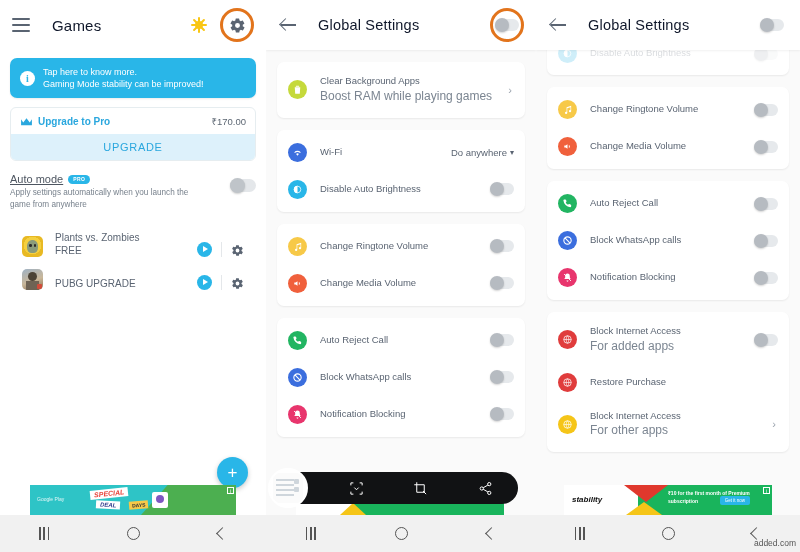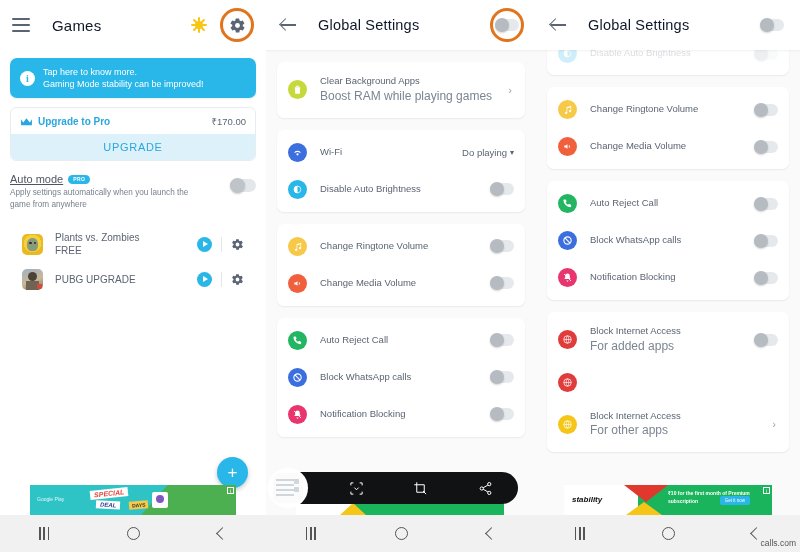--- a/index.html
+++ b/index.html
@@ -93,21 +93,21 @@
   .toggle {
     width:26px; height:13px; border-radius:7px; background:#e4e7ea; position:relative; flex:0 0 26px;
     margin-top:6px; cursor:pointer;
   }
   .toggle .knob {
     position:absolute; left:0; top:-1px; width:15px; height:15px; border-radius:50%;
     background:#bfc4c9; box-shadow:0 1px 2px rgba(0,0,0,.2);
   }
 
   .game-list { margin-top:14px; }
-  .game-row { display:flex; align-items:center; padding:6px 12px; }
+  .game-row { display:flex; align-items:flex-end; padding:6px 12px; }
   .game-icon { width:21px; height:21px; border-radius:5px; flex:0 0 21px; overflow:hidden; position:relative; }
   .game-name { margin-left:12px; flex:1; font-size:10px; color:#5a6472; line-height:1.3; }
   .game-name .sub { display:block; font-size:10px; color:#5a6472; }
   .play-btn { width:15px; height:15px; border-radius:50%; background:#29b6e8; position:relative; cursor:pointer; }
   .play-btn::after {
     content:""; position:absolute; left:5.5px; top:4px;
     border-left:5px solid #fff; border-top:3.5px solid transparent; border-bottom:3.5px solid transparent;
   }
   .divider-v { width:1px; height:15px; background:#e4e7ea; margin:0 9px; }
   svg.gear-sm { width:13px; height:13px; fill:#5a6472; }
@@ -381,21 +381,21 @@
             <span class="icon-glyph">
                 <svg viewBox="0 0 24 24">
                   <path d="M12 19l3-4a4.5 4.5 0 0 0-6 0l3 4zm0-8a8 8 0 0 1 5.6 2.3l1.5-2A10.6 10.6 0 0 0 12 8.4a10.6 10.6 0 0 0-7.1 2.9l1.5 2A8 8 0 0 1 12 11z"></path>
                 </svg>
               </span>
           </div>
           <div class="labels">
               <div class="lbl">Wi-Fi</div>
             </div>
           <div class="value">
-            <span>Do playing</span>
+            <span>Do anywhere</span>
             <span class="car">▾</span>
           </div>
         </div>
         <div class="srow">
           <div class="ic" style="background:#29b6e8">
             <span class="icon-glyph">
                 <svg viewBox="0 0 24 24">
                   <path d="M12 4a8 8 0 1 0 0 16V4z"></path>
                   <circle cx="12" cy="12" r="7.2" fill="none" stroke="#fff" stroke-width="1.6"></circle>
                 </svg>
@@ -679,20 +679,23 @@
         </div>
         <div class="srow">
           <div class="ic" style="background:#e03c3c">
             <span class="icon-glyph">
                 <svg viewBox="0 0 24 24">
                   <circle cx="12" cy="12" r="8.2" fill="none" stroke="#fff" stroke-width="1.6"></circle>
                   <path d="M3.8 12h16.4M12 3.8c4 4.6 4 11.8 0 16.4M12 3.8c-4 4.6-4 11.8 0 16.4" fill="none" stroke="#fff" stroke-width="1.4"></path>
                 </svg>
               </span>
           </div>
+          <div class="labels">
+              <div class="lbl">Restore Purchase</div>
+            </div>
         </div>
         <div class="srow">
           <div class="ic" style="background:#f5c518">
             <span class="icon-glyph">
                 <svg viewBox="0 0 24 24">
                   <circle cx="12" cy="12" r="8.2" fill="none" stroke="#fff" stroke-width="1.6"></circle>
                   <path d="M3.8 12h16.4M12 3.8c4 4.6 4 11.8 0 16.4M12 3.8c-4 4.6-4 11.8 0 16.4" fill="none" stroke="#fff" stroke-width="1.4"></path>
                 </svg>
               </span>
           </div>
@@ -720,16 +723,16 @@
     <div class="navbar">
       <div class="nav-recent">
           <i></i>
           <i></i>
           <i></i>
         </div>
       <div class="nav-home"></div>
       <div class="nav-back"></div>
     </div>
 
-    <div class="wsxdn">calls.com</div>
+    <div class="wsxdn">added.com</div>
   </div>
 
 </div>
 
 </body></html>

